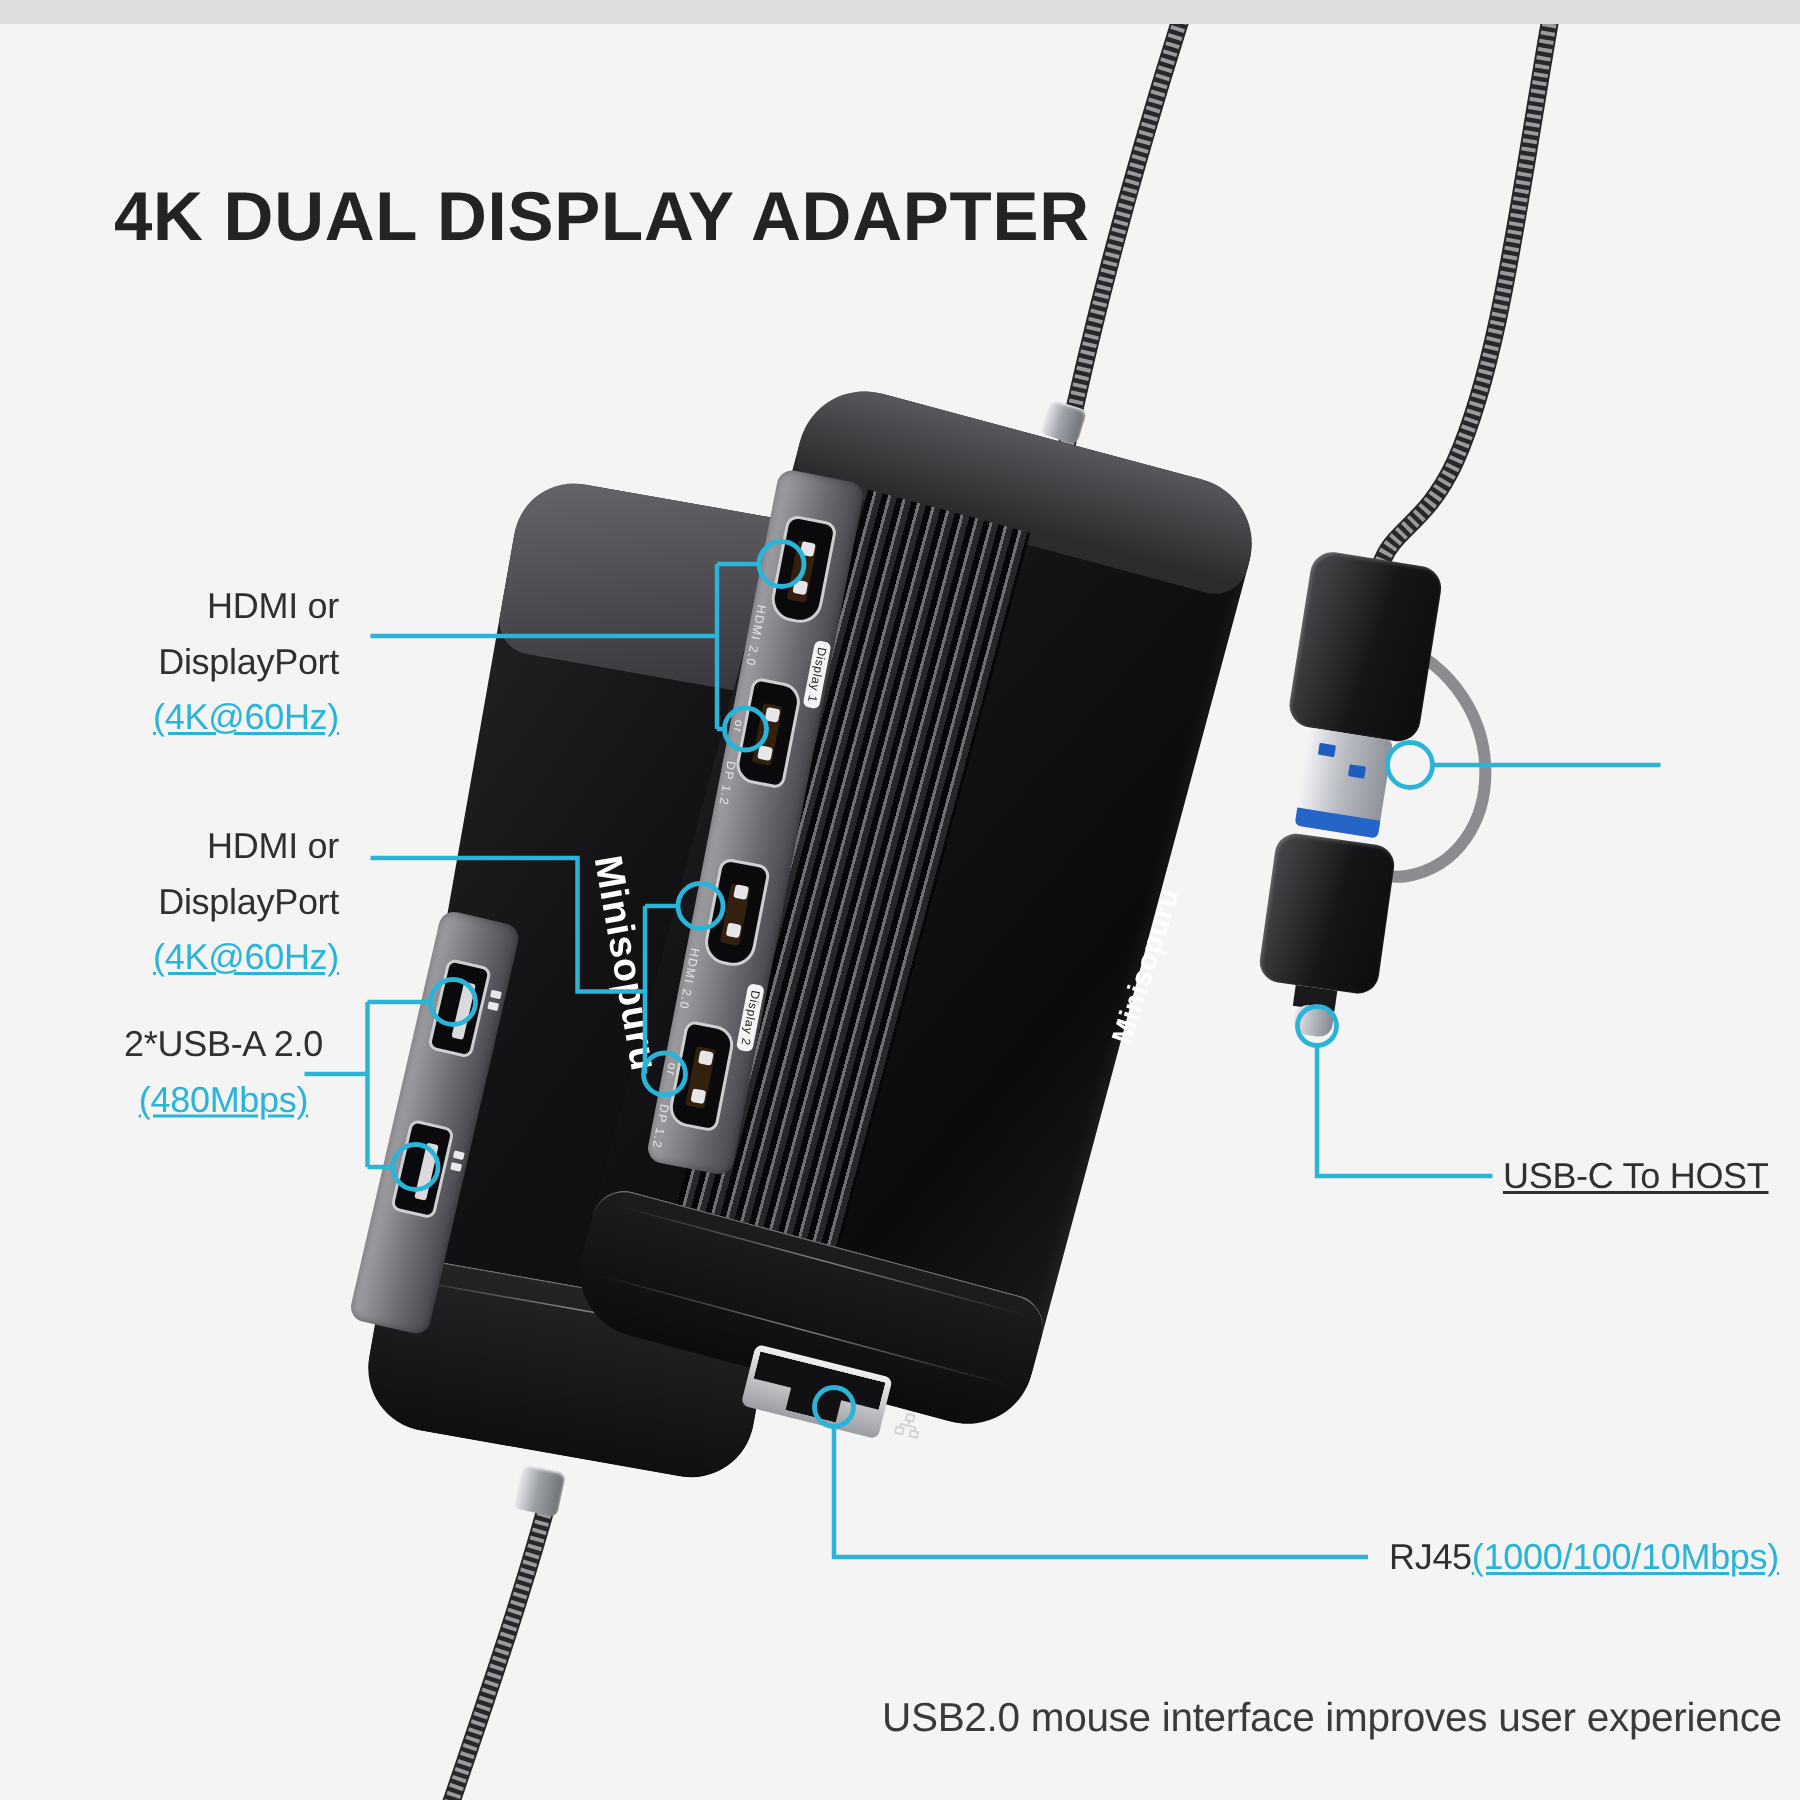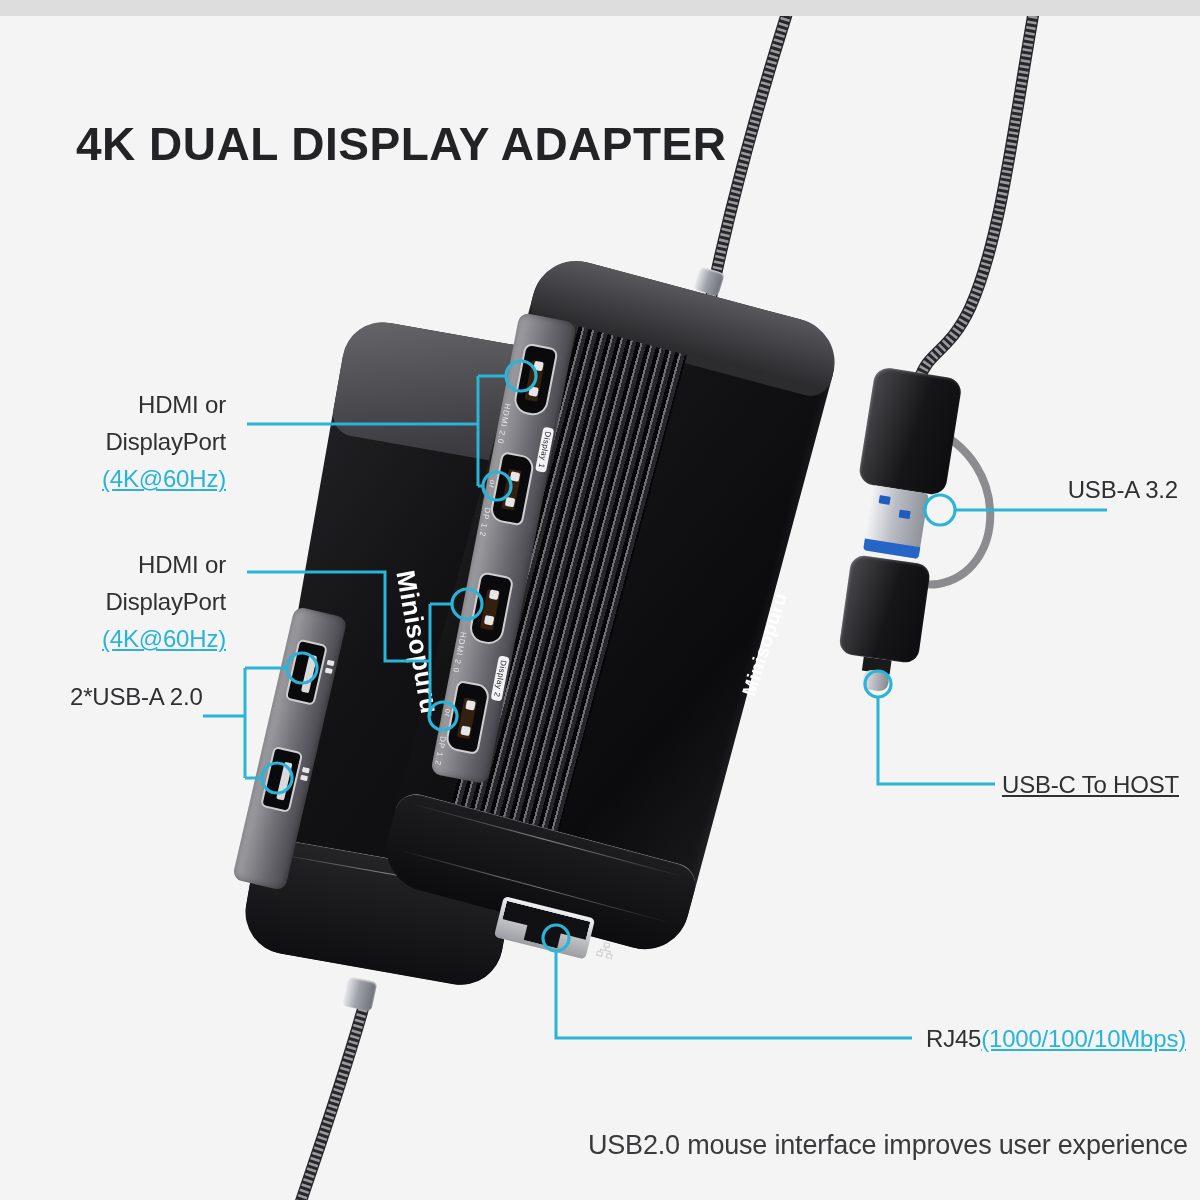--- a/index.html
+++ b/index.html
@@ -227,26 +227,26 @@
   <div class="label" style="left:26px;top:370px;width:200px;text-align:right;">
     <div>HDMI or DisplayPort</div>
     <div class="spec">(4K@60Hz)</div>
   </div>
 
   <div class="label" style="left:26px;top:530px;width:200px;text-align:right;">
     <div>HDMI or DisplayPort</div>
     <div class="spec">(4K@60Hz)</div>
   </div>
 
-  <div class="label" style="left:70px;top:662px;width:158px;text-align:left;">
+  <div class="label" style="left:70px;top:662px;width:158px;text-align:center;">
     <div>2*USB-A 2.0</div>
+    <div class="spec">(480Mbps)</div>
   </div>
 
   <div class="label" style="left:978px;top:455px;width:200px;text-align:right;">
-    <div>USB-A 3.2</div>
   </div>
 
   <div class="label" style="left:1002px;top:750px;text-decoration:underline;">
     <span>USB-C To HOST</span>
   </div>
 
   <div class="label" style="left:926px;top:1004px;white-space:nowrap;">
     <span>RJ45</span><span class="spec">(1000/100/10Mbps)</span>
   </div>
 

